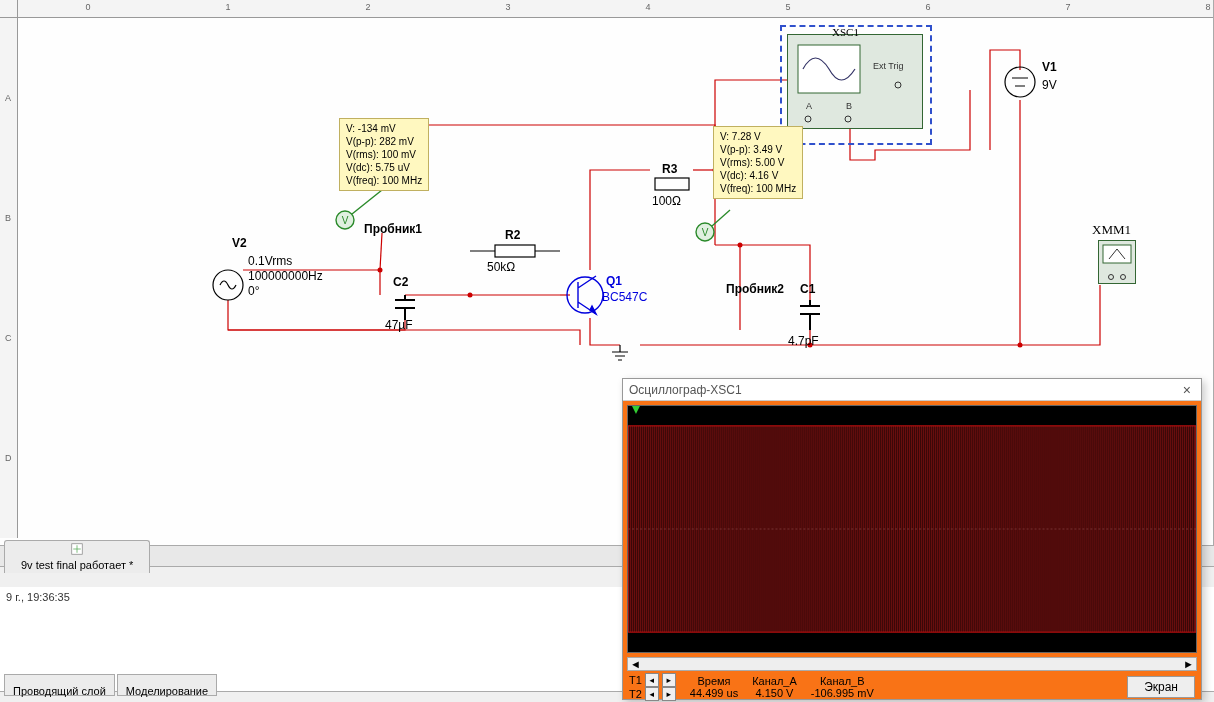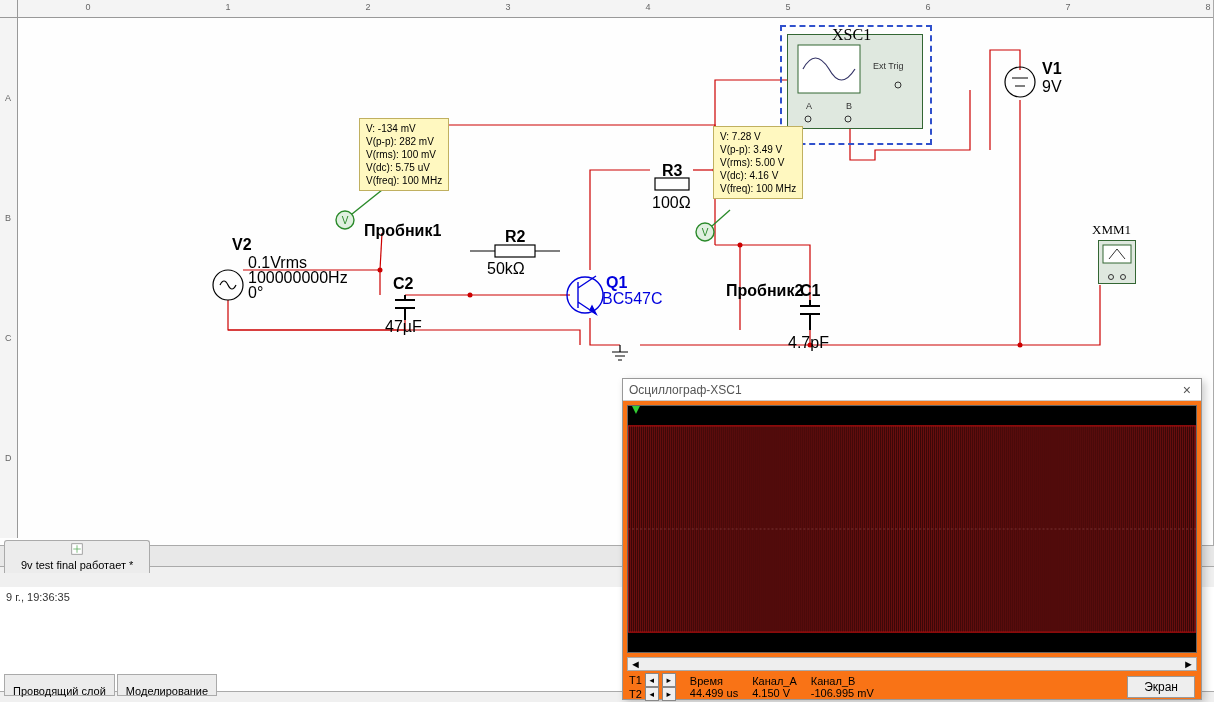--- a/index.html
+++ b/index.html
@@ -59,21 +59,21 @@
   
   .bottom-tabs {
     position: absolute; bottom: 8px; left: 0; right: 0; height: 20px;
     display: flex; gap: 2px; padding-left:4px;
   }
   .btab {
     background: #ececec; border:1px solid #aaa;
     padding:10px 8px; font-size:11px;
   }
   
-  .comp-label { position:absolute; font-size:16px; font-family: Arial; color:#000; white-space:pre; }
+  .comp-label { position:absolute; font-size:12px; font-family: Arial; color:#000; white-space:pre; }
   .comp-label.blue { color: #0000dd; }
   
   .probe-tip {
     position:absolute; background:#fff8c0; border:1px solid #c0b060;
     font-size:10px; padding:3px 6px; line-height:1.3;
     white-space:pre;
   }
   
   .wires { position:absolute; top:0; left:0; }
   
@@ -97,21 +97,21 @@
     border:1px solid #666;
   }
   .osc-hscroll {
     height:14px; margin:0 4px; background:#eee; border:1px solid #aaa;
     display:flex; align-items:center; justify-content:space-between; padding:0 2px;
   }
   .osc-readout {
     display:flex; align-items:center; padding:2px 6px; gap:14px;
     font-size:11px;
   }
-  .osc-readout .col { display:flex; flex-direction:column; }
+  .osc-readout .col { display:flex; flex-direction:column;text-align:center; }
   .osc-btn {
     border:1px solid #999; background:#eee; padding:3px 16px; font-size:12px;
     margin-left:auto;
   }
   .arrow-btn { width:14px;height:14px;border:1px solid #888;background:#f0f0f0;display:inline-flex;align-items:center;justify-content:center;font-size:9px;}
 
   
   .xsc1-box {
     position:absolute; left:787px; top:34px; width:136px; height:95px;
     background:#dfe8df; border:1px solid #336633;
@@ -259,21 +259,21 @@
 
   <div class="xmm1-box">
     <svg width="36" height="42">
       <rect x="4" y="4" width="28" height="18" fill="#fff" stroke="#336633"></rect>
       <path d="M 10 18 L 18 8 L 26 18" stroke="#333" fill="none"></path>
       <circle cx="12" cy="36" r="2.5" fill="none" stroke="#333"></circle>
       <circle cx="24" cy="36" r="2.5" fill="none" stroke="#333"></circle>
     </svg>
   </div>
 
-  <div class="comp-label" style="left:832px; top:26px; font-family:serif; font-size:16px;">XSC1</div>
+  <div class="comp-label" style="left:832px; top:26px; font-family:serif; font-size:11px;">XSC1</div>
   <div class="comp-label" style="left:1092px; top:222px; font-family:serif; font-size:13px;">XMM1</div>
 
   <div class="comp-label" style="left:232px; top:236px; font-weight:bold;">V2</div>
   <div class="comp-label" style="left:248px; top:254px;">0.1Vrms</div>
   <div class="comp-label" style="left:248px; top:269px;">100000000Hz</div>
   <div class="comp-label" style="left:248px; top:284px;">0°</div>
 
   <div class="comp-label" style="left:393px; top:275px; font-weight:bold;">C2</div>
   <div class="comp-label" style="left:385px; top:318px;">47µF</div>
 
@@ -288,21 +288,21 @@
 
   <div class="comp-label" style="left:800px; top:282px; font-weight:bold;">C1</div>
   <div class="comp-label" style="left:788px; top:334px;">4.7pF</div>
 
   <div class="comp-label" style="left:1042px; top:60px; font-weight:bold;">V1</div>
   <div class="comp-label" style="left:1042px; top:78px;">9V</div>
 
   <div class="comp-label" style="left:364px; top:222px; font-weight:bold;">Пробник1</div>
   <div class="comp-label" style="left:726px; top:238px; font-weight:bold;margin-top:44px;">Пробник2</div>
 
-  <div class="probe-tip" style="left:359px; top:118px;">V: -134 mV
+  <div class="probe-tip" style="left:339px; top:118px;">V: -134 mV
 V(p-p): 282 mV
 V(rms): 100 mV
 V(dc): 5.75 uV
 V(freq): 100 MHz</div>
   <div class="probe-tip" style="left:713px; top:126px;">V: 7.28 V
 V(p-p): 3.49 V
 V(rms): 5.00 V
 V(dc): 4.16 V
 V(freq): 100 MHz</div>
 </div>

